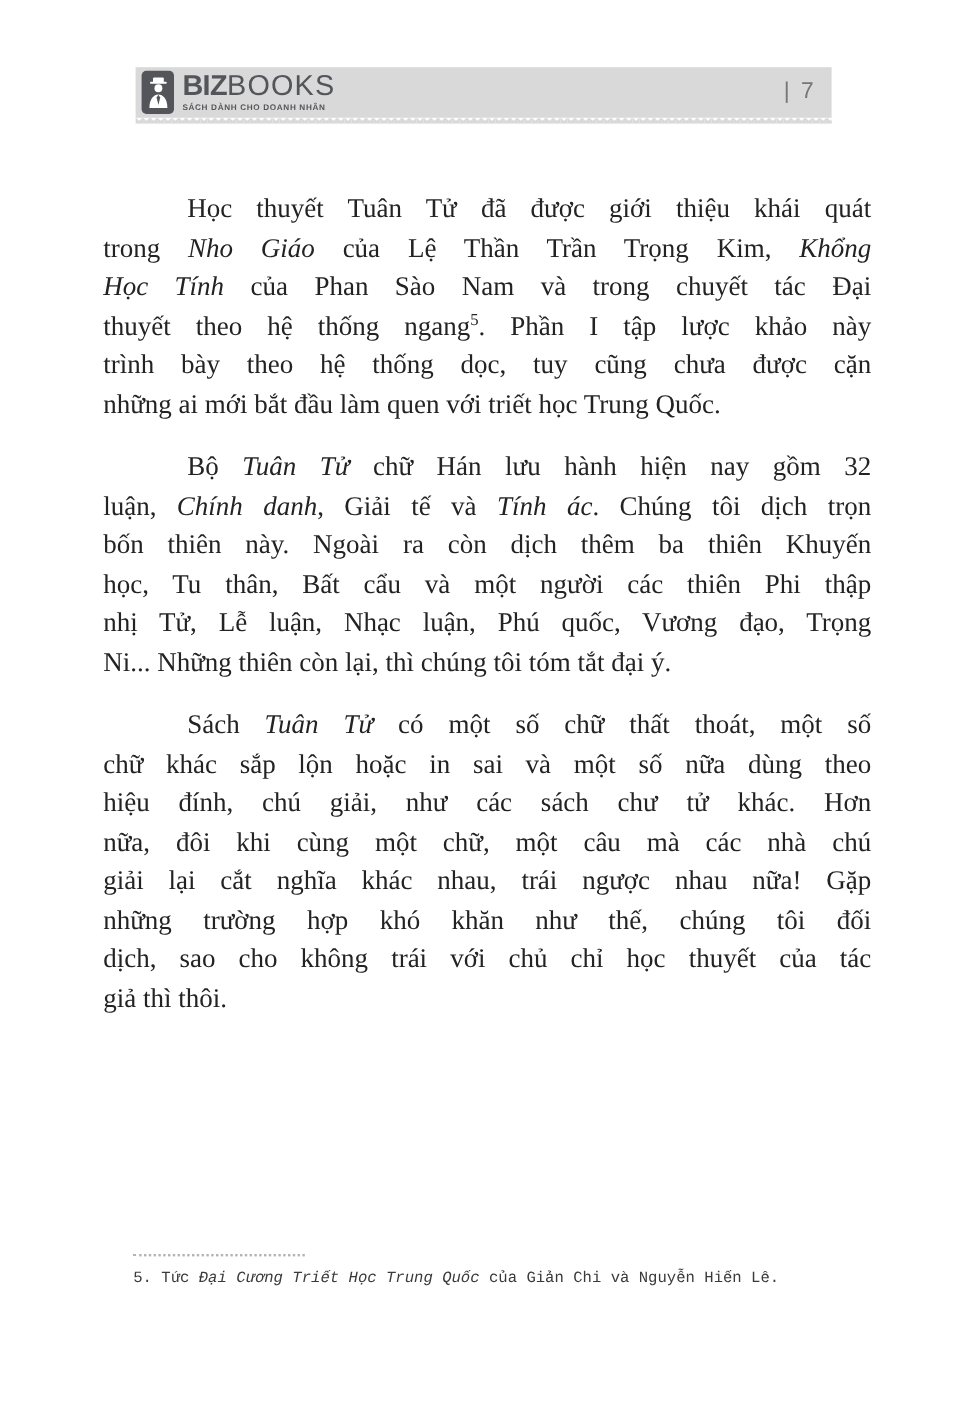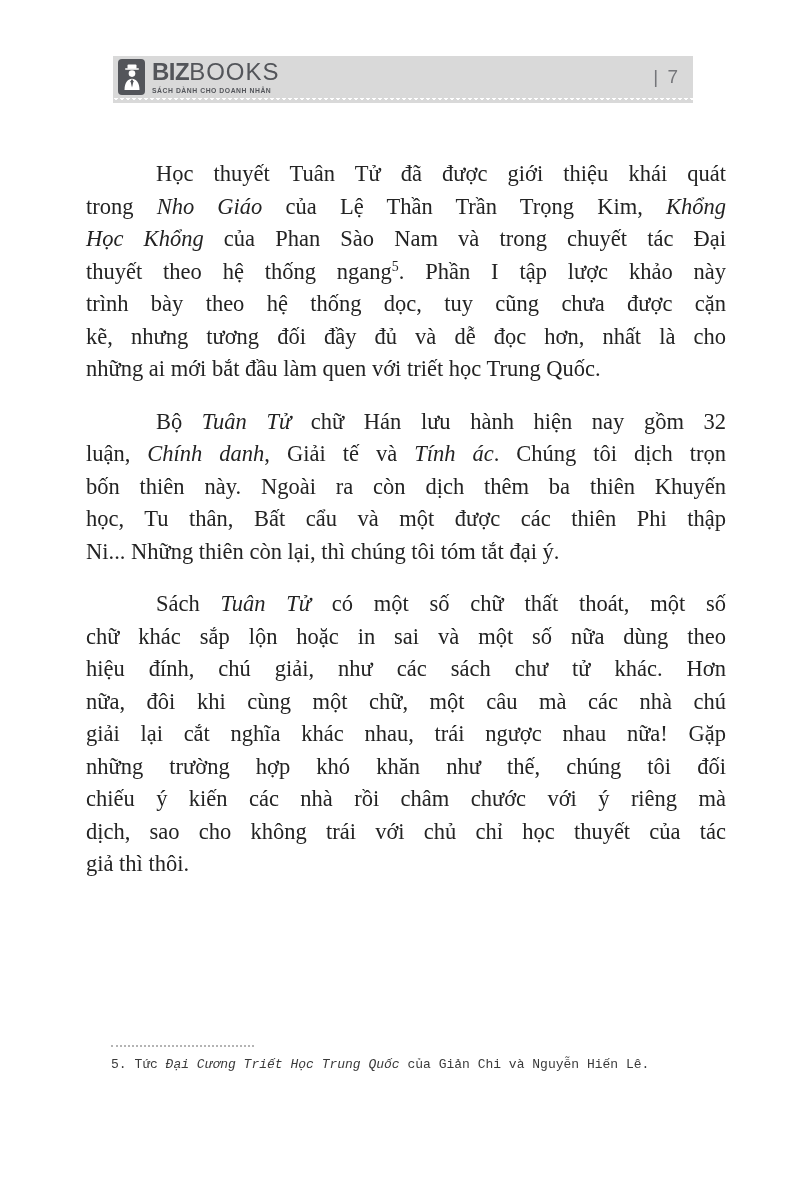--- a/index.html
+++ b/index.html
@@ -88,41 +88,40 @@
       </div>
     </div>
     <div class="pagenum">| 7</div>
   </header>
   <div class="teeth"></div>
 
   <main class="bodytext">
     <div class="para">
         <div class="line"><span>Học thuyết Tuân Tử đã được giới thiệu khái quát</span></div>
         <div class="line"><span>trong </span><span class="it">Nho Giáo</span><span> của Lệ Thần Trần Trọng Kim, </span><span class="it">Khổng</span></div>
-        <div class="line"><span class="it">Học Khổng</span><span> của Phan Sào Nam và trong chuyết tác Đại</span></div>
+        <div class="line"><span class="it">Học Tính</span><span> của Phan Sào Nam và trong chuyết tác Đại</span></div>
         <div class="line"><span>thuyết theo hệ thống ngang</span><span class="sup">5</span><span>. Phần I tập lược khảo này</span></div>
         <div class="line"><span>trình bày theo hệ thống dọc, tuy cũng chưa được cặn</span></div>
-        <div class="line"><span>kẽ, nhưng tương đối đầy đủ và dễ đọc hơn, nhất là cho</span></div>
         <div class="line"><span>những ai mới bắt đầu làm quen với triết học Trung Quốc.</span></div>
       </div>
     <div class="para">
         <div class="line"><span>Bộ </span><span class="it">Tuân Tử</span><span> chữ Hán lưu hành hiện nay gồm 32</span></div>
         <div class="line"><span>luận, </span><span class="it">Chính danh</span><span>, Giải tế và </span><span class="it">Tính ác</span><span>. Chúng tôi dịch trọn</span></div>
         <div class="line"><span>bốn thiên này. Ngoài ra còn dịch thêm ba thiên Khuyến</span></div>
-        <div class="line"><span>học, Tu thân, Bất cẩu và một được các thiên Phi thập</span></div>
+        <div class="line"><span>học, Tu thân, Bất cẩu và một người các thiên Phi thập</span></div>
+        <div class="line"><span>nhị Tử, Lễ luận, Nhạc luận, Phú quốc, Vương đạo, Trọng</span></div>
         <div class="line"><span>Ni... Những thiên còn lại, thì chúng tôi tóm tắt đại ý.</span></div>
       </div>
     <div class="para">
         <div class="line"><span>Sách </span><span class="it">Tuân Tử</span><span> có một số chữ thất thoát, một số</span></div>
         <div class="line"><span>chữ khác sắp lộn hoặc in sai và một số nữa dùng theo</span></div>
         <div class="line"><span>hiệu đính, chú giải, như các sách chư tử khác. Hơn</span></div>
         <div class="line"><span>nữa, đôi khi cùng một chữ, một câu mà các nhà chú</span></div>
         <div class="line"><span>giải lại cắt nghĩa khác nhau, trái ngược nhau nữa! Gặp</span></div>
         <div class="line"><span>những trường hợp khó khăn như thế, chúng tôi đối</span></div>
-        <div class="line"><span>chiếu ý kiến các nhà rồi châm chước với ý riêng mà</span></div>
         <div class="line"><span>dịch, sao cho không trái với chủ chỉ học thuyết của tác</span></div>
         <div class="line"><span>giả thì thôi.</span></div>
       </div>
   </main>
 
   <div class="fsep"></div>
   <footer class="footnote">
       <div class="line"><span>5. Tức </span><span class="it">Đại Cương Triết Học Trung Quốc</span><span> của Giản Chi và Nguyễn Hiến Lê.</span></div>
     </footer>
 

